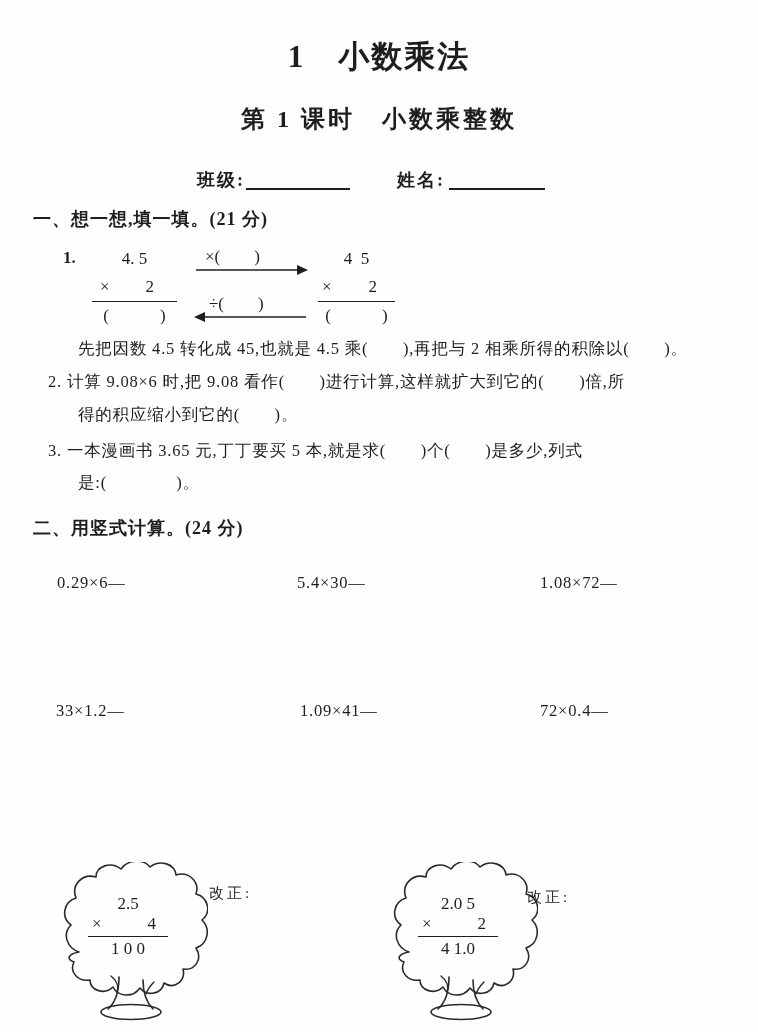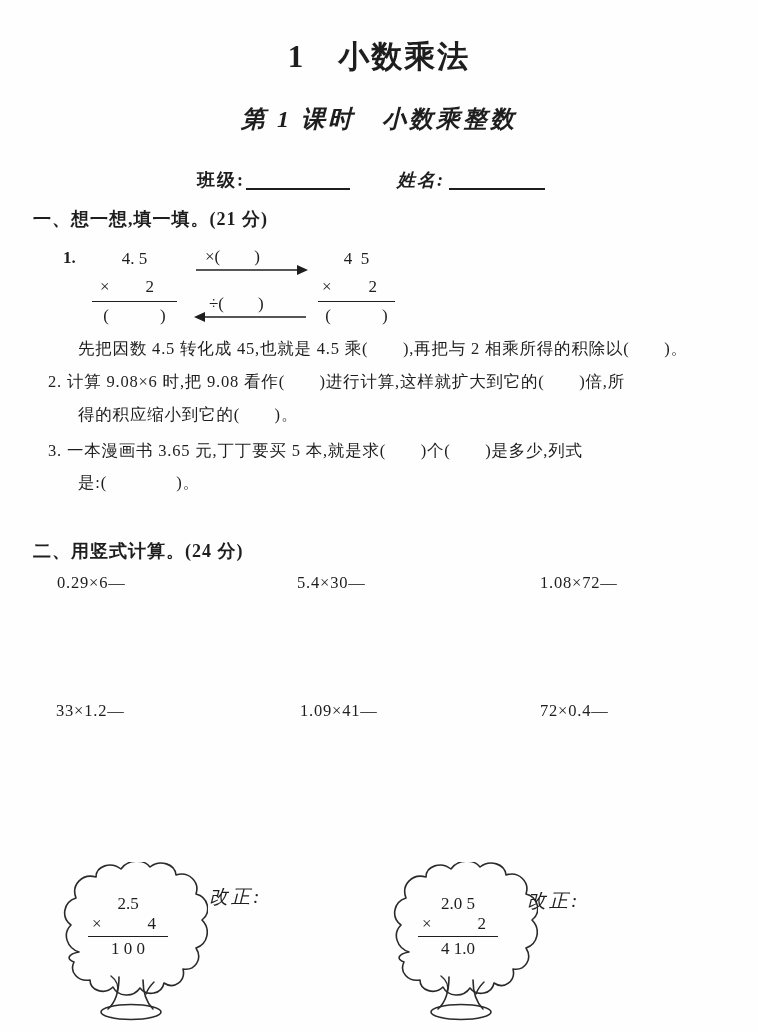--- a/index.html
+++ b/index.html
@@ -5,53 +5,53 @@
   * { margin:0; padding:0; box-sizing:border-box; }
   html,body { background:#888; }
   .page {
     position:relative; width:758px; height:1032px; background:#fefefe;
     margin:0 auto; overflow:hidden; color:#1e1e1e;
     font-family:"Liberation Serif","DejaVu Serif",serif;
   }
   .t { white-space:pre; }
   .abs { position:absolute; }
   .page-title { left:0; right:0; top:36px; text-align:center; font-size:31px; font-weight:700; letter-spacing:2px; }
-  .lesson-subtitle { left:0; right:0; top:103px; text-align:center; font-size:24px; font-weight:700; letter-spacing:3px;font-style:italic; }
+  .lesson-subtitle { left:0; right:0; top:103px; text-align:center; font-size:24px; font-weight:700; letter-spacing:3px; }
   .field-label { font-size:18px; font-weight:700; letter-spacing:2px; }
   .blank-line { border-bottom:2.5px solid #1e1e1e; }
   .sec-heading { font-size:18px; font-weight:700; letter-spacing:1px; }
   .body-line { font-size:16.5px; letter-spacing:0.8px; }
   .qnum { font-size:17px; font-weight:700; }
 
   .vcalc { font-size:17px; line-height:28px; }
   .vcalc .row1 { text-align:center; }
   .vcalc .row2 { display:flex; justify-content:space-between; border-bottom:1.6px solid #1e1e1e; }
   .vcalc .row3 { text-align:center; }
 
   .arrow-label { font-size:17px; }
 
   .tree-calc { position:absolute; left:30px; top:32px; width:80px; font-size:17px; line-height:20px; }
   .tree-calc .row1 { text-align:center; }
   .tree-calc .row2 { display:flex; justify-content:space-between; padding:0 12px 2px 4px; border-bottom:1.6px solid #1e1e1e; }
   .tree-calc .row3 { text-align:center; padding-top:2px; }
 
-  .correct-label { font-size:19px; letter-spacing:3px;font-style:italic; }
+  .correct-label { font-size:15px; letter-spacing:3px; }
   svg { display:block; }
 </style>
 </head>
 <body>
 
 <div class="page">
 
   <div class="abs page-title t">1　小数乘法</div>
   <div class="abs lesson-subtitle t">第 1 课时　小数乘整数</div>
 
   <div class="abs field-label t" style="left:197px; top:168px;">班级:</div>
   <div class="abs blank-line" style="left:246px; top:188px; width:104px;"></div>
-  <div class="abs field-label t" style="left:397px; top:168px;font-style:italic;">姓名:</div>
+  <div class="abs field-label t" style="left:397px; top:168px;">姓名:</div>
   <div class="abs blank-line" style="left:449px; top:188px; width:96px;"></div>
 
   <div class="abs sec-heading t" style="left:33px; top:207px;">一、想一想,填一填。(21 分)</div>
 
   <div class="abs qnum t" style="left:63px; top:248px;">1.</div>
 
   <div class="abs vcalc" style="left:92px; top:245px; width:85px;">
     <div class="row1 t">4. 5</div>
     <div class="row2" style="padding:0 23px 0 8px;">
       <span class="t">×</span>
@@ -79,21 +79,21 @@
     </div>
     <div class="row3 t">(　　　)</div>
   </div>
 
   <div class="abs body-line t" style="left:78px; top:338px;">先把因数 4.5 转化成 45,也就是 4.5 乘(　　),再把与 2 相乘所得的积除以(　　)。</div>
   <div class="abs body-line t" style="left:48px; top:371px;">2. 计算 9.08×6 时,把 9.08 看作(　　)进行计算,这样就扩大到它的(　　)倍,所</div>
   <div class="abs body-line t" style="left:78px; top:404px;">得的积应缩小到它的(　　)。</div>
   <div class="abs body-line t" style="left:48px; top:440px;">3. 一本漫画书 3.65 元,丁丁要买 5 本,就是求(　　)个(　　)是多少,列式</div>
   <div class="abs body-line t" style="left:78px; top:472px;">是:(　　　　)。</div>
 
-  <div class="abs sec-heading t" style="left:33px; top:539px;">二、用竖式计算。(24 分)</div>
+  <div class="abs sec-heading t" style="left:33px; top:516px;">二、用竖式计算。(24 分)</div>
   <div class="abs body-line t" style="left:57px;  top:573px;">0.29×6—</div>
   <div class="abs body-line t" style="left:297px; top:573px;">5.4×30—</div>
   <div class="abs body-line t" style="left:540px; top:573px;">1.08×72—</div>
   <div class="abs body-line t" style="left:56px;  top:701px;">33×1.2—</div>
   <div class="abs body-line t" style="left:300px; top:701px;">1.09×41—</div>
   <div class="abs body-line t" style="left:540px; top:701px;">72×0.4—</div>
 
 
   <div class="abs" style="left:58px; top:862px; width:150px; height:160px;">
     <svg width="150" height="160" viewBox="0 0 150 160">

